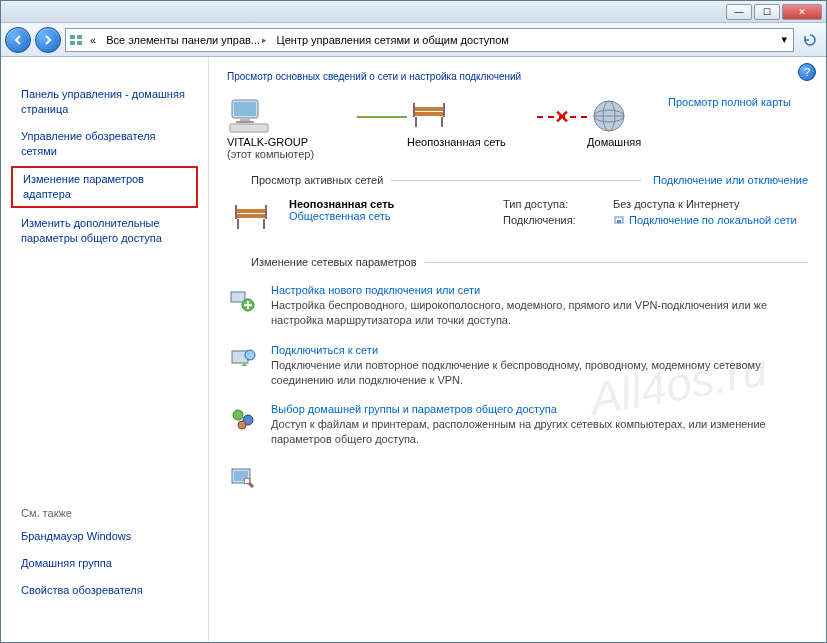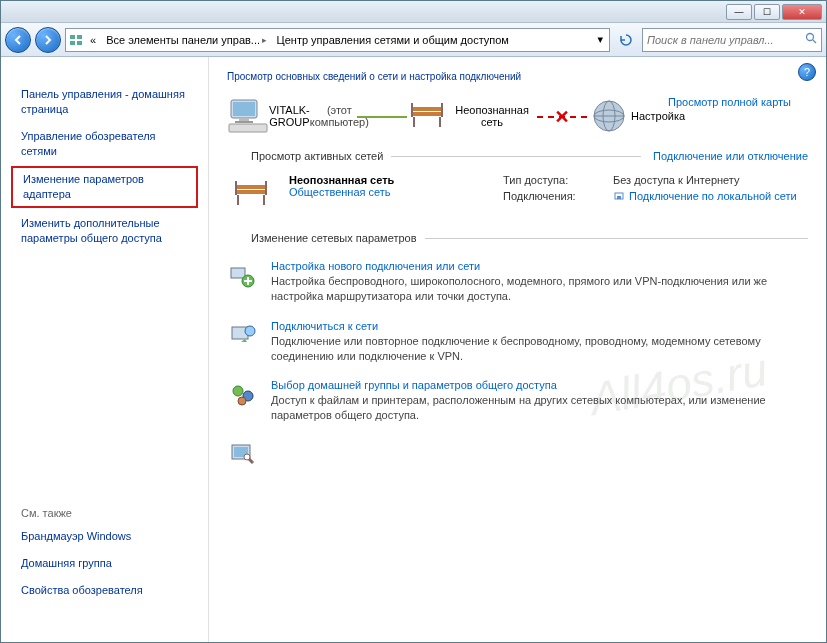--- a/index.html
+++ b/index.html
@@ -23,21 +23,21 @@
 .sidebar { width: 208px; background: #fff; border-right: 1px solid #e0e0e0; padding: 24px 0; display: flex; flex-direction: column; }
 .side-link { font-size: 11px; color: #003399; padding: 6px 16px 6px 20px; cursor: pointer; line-height: 1.35; }
 .side-link.highlighted { border: 2px solid #d01818; margin: 2px 10px; padding: 4px 10px; }
 .side-footer { margin-top: auto; padding: 8px 0 14px 0; }
 .side-heading { font-size: 11px; color: #666; padding: 4px 20px; }
 .content { flex: 1; padding: 14px 18px 10px 18px; overflow-y: auto; position: relative; }
 .help-icon { position: absolute; top: 6px; right: 10px; width: 18px; height: 18px; border-radius: 50%; background: radial-gradient(circle at 30% 30%,#6bb3ff,#1a6bc4); color: #fff; font-size: 11px; display: flex; align-items: center; justify-content: center; cursor: pointer; border: 1px solid #0d4a8a; }
 .main-title { font-size: 10px; color: #003399; margin-bottom: 14px; }
 .map-row { display: flex; align-items: flex-start; gap: 0; justify-content: flex-start; position: relative; }
 .map-link { position: absolute; right: 17px; top: 0; font-size: 11px; color: #0066cc; cursor: pointer; }
-.map-node { display: flex; flex-direction: row; align-items: center; font-size: 11px; text-align: center; width: 130px; }
+.map-node { display: flex; flex-direction: column; align-items: flex-start; font-size: 11px; text-align: center; width: 130px; }
 .map-icon { width: 44px; height: 40px; display: flex; align-items: center; justify-content: center; font-size: 30px; }
 .map-line { width: 50px; height: 40px; display: flex; align-items: center; justify-content: center; position: relative; }
 .map-line::before { content: ""; width: 100%; border-top: 2px solid #7aa83a; position: absolute; top: 20px; }
 .map-line.broken::before { border-top: 2px dashed #c00; }
 .map-x { position: absolute; top: 10px; color: #d00; font-size: 18px; font-weight: bold; }
 .map-sub { color: #444; font-size: 11px; }
 .sec-header { display: flex; align-items: center; font-size: 11px; color: #333; margin: 14px 0 8px 0; padding-left: 24px; }
 .sec-header .line { flex: 1; height: 1px; background: #ccc; margin-left: 8px; }
 .sec-right-link { font-size: 11px; color: #0066cc; cursor: pointer; margin-left: 12px; }
 .net-block { display: flex; gap: 14px; align-items: flex-start; padding: 4px 0; }
@@ -101,29 +101,20 @@
           <span>Центр управления сетями и общим доступом</span>
         </span>
       <span class="bc-dd">▾</span>
     </div>
     <div class="refresh-btn">
       <svg width="16" height="16" viewBox="0 0 16 16">
           <path d="M8 3 A5 5 0 1 1 3 8" stroke="#2a6db8" stroke-width="1.5" fill="none"></path>
           <path d="M3 4 L3 8 L7 8" stroke="#2a6db8" stroke-width="1.5" fill="none"></path>
         </svg>
     </div>
-    <div class="search-box">
-      <input type="text" placeholder="Поиск в панели управл..." style="">
-      <span class="search-icon">
-        <svg width="12" height="12" viewBox="0 0 12 12">
-            <circle cx="5" cy="5" r="3.5" stroke="#5a8bc4" stroke-width="1.3" fill="none"></circle>
-            <line x1="8" y1="8" x2="11" y2="11" stroke="#5a8bc4" stroke-width="1.3"></line>
-          </svg>
-      </span>
-    </div>
   </div>
 
   <div class="body-area">
 
     <div class="sidebar">
       <div class="side-link">Панель управления - домашняя страница</div>
       <div class="side-link">Управление обозревателя сетями</div>
       <div class="side-link highlighted">Изменение параметров адаптера</div>
       <div class="side-link">Изменить дополнительные параметры общего доступа</div>
       <div class="side-footer">
@@ -172,21 +163,21 @@
           </div>
         <div class="map-node">
           <div class="map-icon">
             <svg class="globe-svg" viewBox="0 0 36 36">
                 <circle cx="18" cy="18" r="15" fill="#bcd" stroke="#789"></circle>
                 <ellipse cx="18" cy="18" rx="15" ry="6" fill="none" stroke="#789"></ellipse>
                 <ellipse cx="18" cy="18" rx="6" ry="15" fill="none" stroke="#789"></ellipse>
                 <line x1="3" y1="18" x2="33" y2="18" stroke="#789"></line>
               </svg>
           </div>
-          <div>Настройка</div>
+          <div>Домашняя</div>
         </div>
       </div>
 
       <div class="sec-header">
         <span>Просмотр активных сетей</span>
         <span class="line"></span>
         <span class="sec-right-link">Подключение или отключение</span>
       </div>
 
       <div class="net-block">

